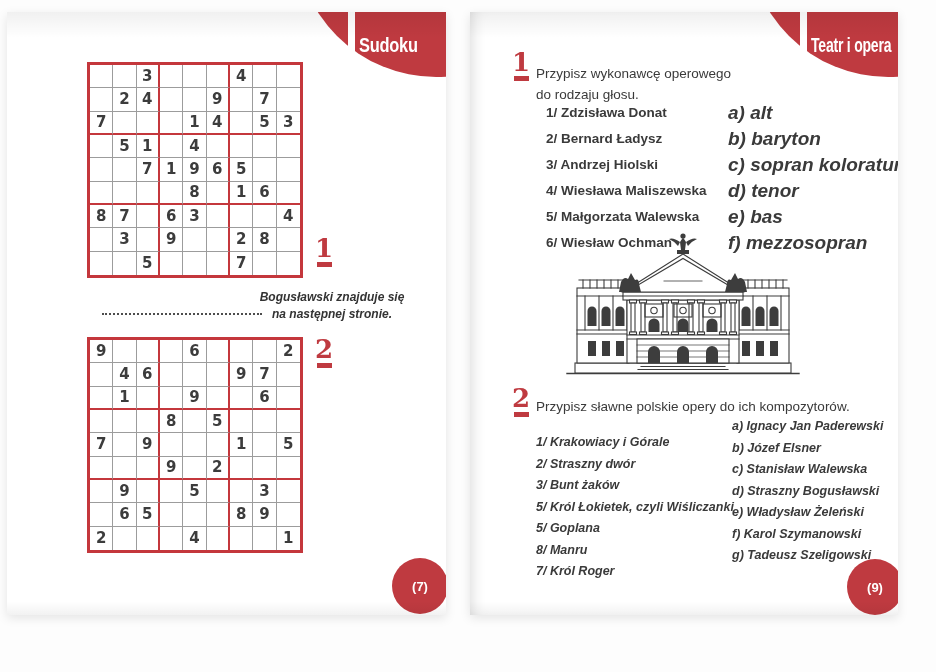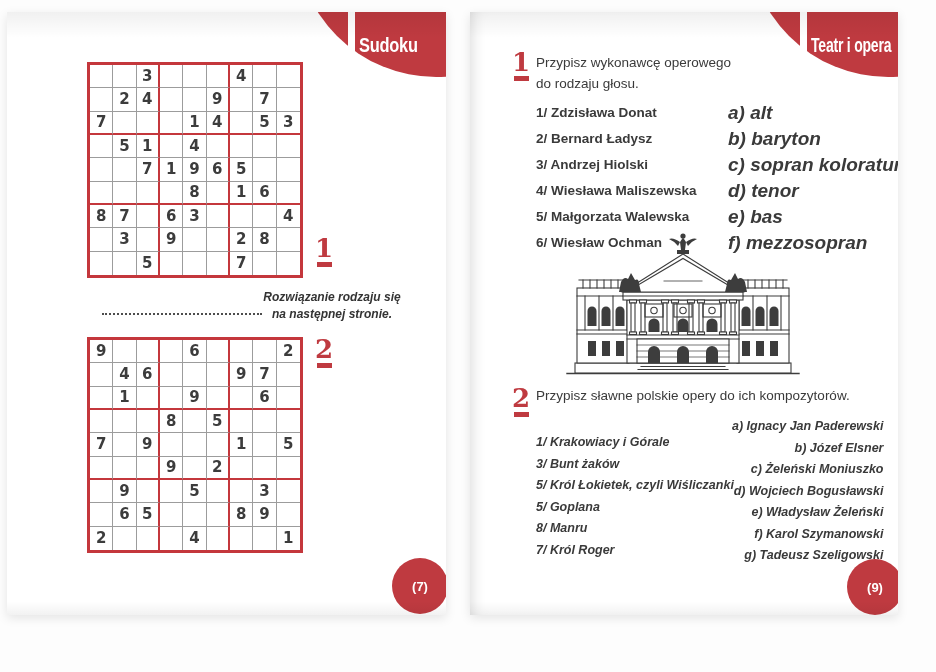--- a/index.html
+++ b/index.html
@@ -77,33 +77,33 @@
     position:absolute;width:56px;height:56px;border-radius:50%;background:var(--red);z-index:3;
     display:flex;align-items:center;justify-content:center;
     color:#fff;font-weight:bold;font-size:13px;
   }
   .page.left .pagenum{left:385px;top:546px;}
   .page.right .pagenum{left:377px;top:547px;}
 
   
   .ex-marker1{left:40px;top:38px;}
   .ex-marker2{left:40px;top:374px;}
-  .prompt{position:absolute;left:66px;font-size:13.5px;line-height:21px;color:#3a3a3a;}
+  .prompt{position:absolute;left:66px;font-size:13.5px;line-height:21px;color:#3a3a3a;margin-top:11px;}
   .prompt.p1{top:40px;width:230px;}
   .prompt.p2{top:373px;width:340px;}
   .list{position:absolute;white-space:nowrap;}
   .list .li{white-space:nowrap;}
   .ex1-left{left:66px;top:88px;font-weight:bold;font-size:13.5px;}
-  .ex1-left .li{line-height:26px;}
+  .ex1-left .li{line-height:26px;margin-left:10px;}
   .ex1-right{left:258px;top:88px;font-weight:bold;font-style:italic;font-size:19px;}
   .ex1-right .li{line-height:26px;}
   .ex2-left{left:66px;top:420px;font-weight:bold;font-style:italic;font-size:12.5px;}
   .ex2-left .li{line-height:21.5px;}
   .ex2-right{left:262px;top:404px;font-weight:bold;font-style:italic;font-size:12.5px;}
-  .ex2-right .li{line-height:21.5px;text-align:right;}
+  .ex2-right .li{line-height:21.5px;}
 
   .illustration{position:absolute;left:93px;top:210px;width:240px;height:154px;}
 </style>
 </head>
 <body style="--red: #bf3a40; --gridred: #c4373c; --gridline: #9c9c9c;">
 
 <div class="page left">
   <div class="badge-circle"></div>
   <div class="badge-bar"></div>
   <div class="badge-title">Sudoku</div>
@@ -191,21 +191,21 @@
       <div class="cell br"></div>
       <div class="cell"></div>
     </div>
   <div class="marker m1">
     <div class="marker-num">1</div>
     <div class="marker-dash"></div>
   </div>
 
   <div class="dots"></div>
   <div class="note">
-    <div>Rozwiązanie rodzaju się</div>
+    <div>Bogusławski znajduje się</div>
     <div>na następnej stronie.</div>
   </div>
 
   <div class="sudoku g2">
       <div class="cell br bb">9</div>
       <div class="cell br bb"></div>
       <div class="cell brr bb"></div>
       <div class="cell br bb"></div>
       <div class="cell br bb">6</div>
       <div class="cell brr bb"></div>
@@ -453,31 +453,32 @@
     </g>
   </svg>
 
   <div class="marker ex-marker2">
     <div class="marker-num">2</div>
     <div class="marker-dash"></div>
   </div>
   <div class="prompt p2">Przypisz sławne polskie opery do ich kompozytorów.</div>
   <div class="list ex2-left">
       <div class="li">1/ Krakowiacy i Górale</div>
+      <div class="li">2/ Straszny dwór</div>
       <div class="li">3/ Bunt żaków</div>
       <div class="li">5/ Król Łokietek, czyli Wiśliczanki</div>
       <div class="li">5/ Goplana</div>
       <div class="li">8/ Manru</div>
       <div class="li">7/ Król Roger</div>
     </div>
   <div class="list ex2-right">
       <div class="li">a)  Ignacy Jan Paderewski</div>
       <div class="li">b)  Józef Elsner</div>
-      <div class="li">c)  Żeleński Moniuszko</div>
-      <div class="li">d)  Wojciech Bogusławski</div>
+      <div class="li">c)  Stanisław Walewska</div>
+      <div class="li">d)  Straszny Bogusławski</div>
       <div class="li">e)  Władysław Żeleński</div>
       <div class="li">f)  Karol Szymanowski</div>
       <div class="li">g)  Tadeusz Szeligowski</div>
     </div>
 
   <div class="pagenum">
     <span>(9)</span>
   </div>
 </div>
 

